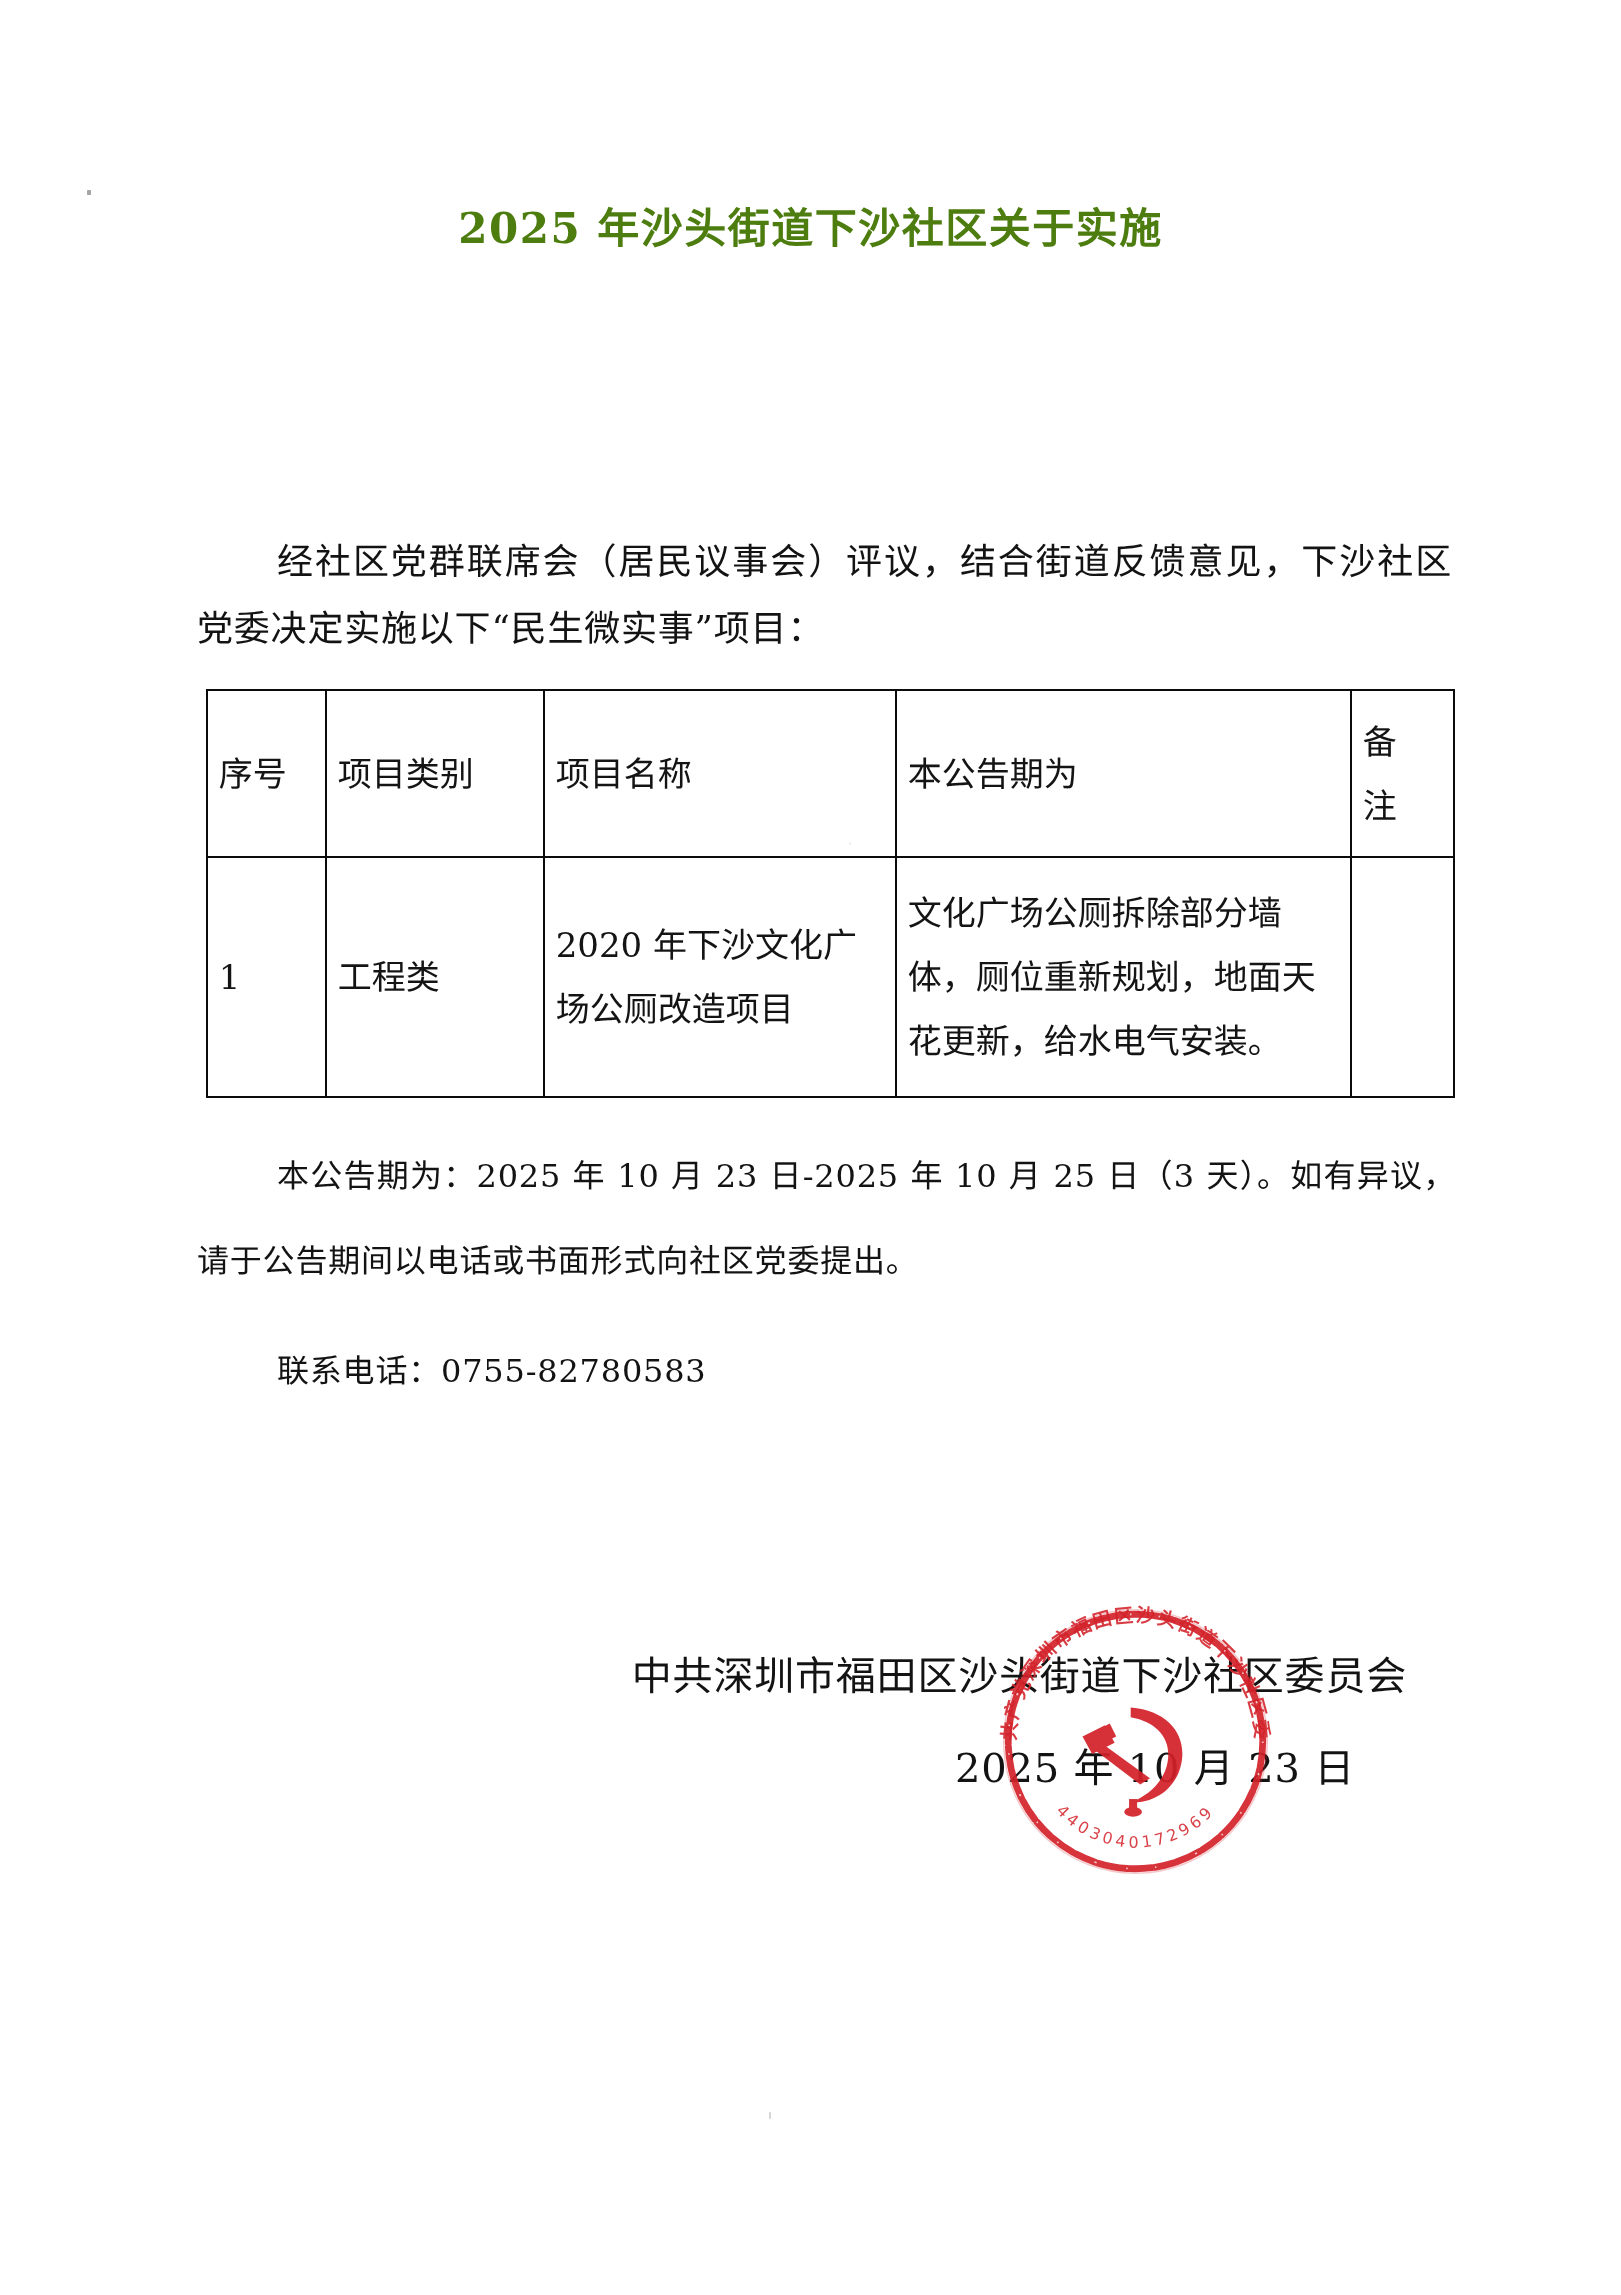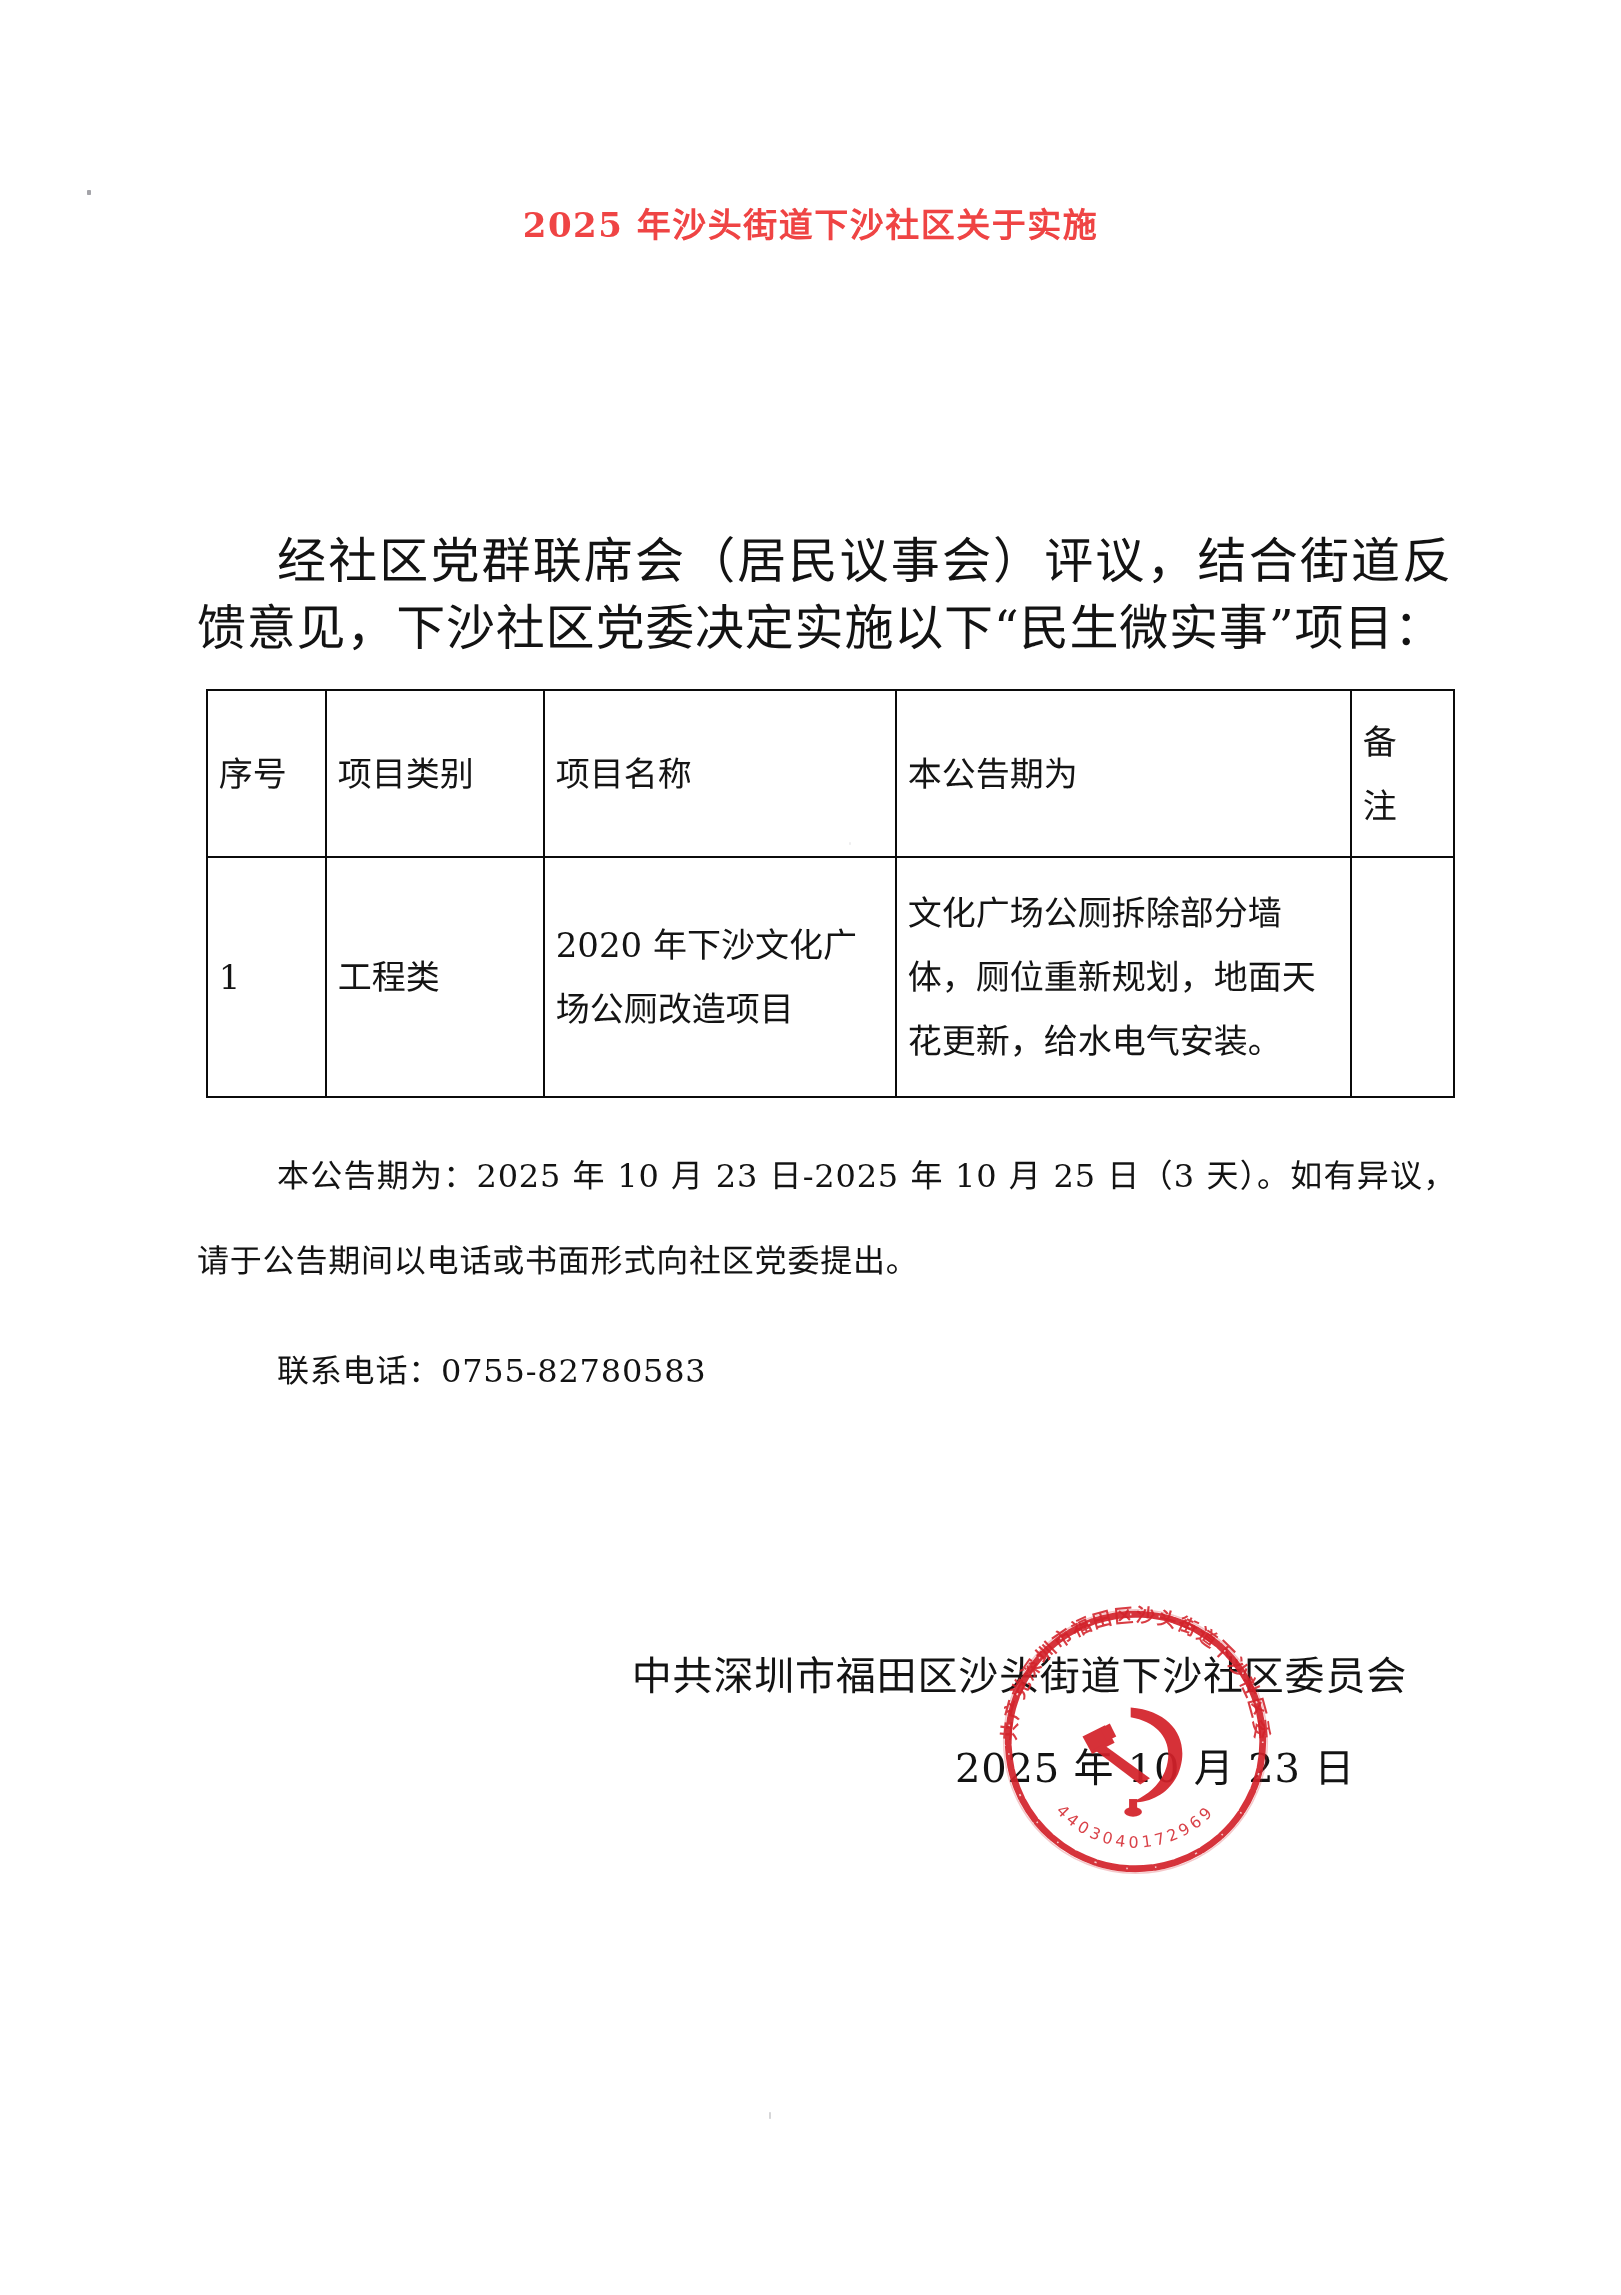--- a/index.html
+++ b/index.html
@@ -39,38 +39,38 @@
   .title-block {
     position: absolute;
     left: 0;
     top: 208px;
     width: 1621px;
     text-align: center;
   }
   .title-line {
     font-family: "DejaVu Serif", "Liberation Serif", serif;
     font-weight: bold;
-    font-size: 34px;
+    font-size: 42px;
     letter-spacing: 1.5px;
     line-height: 1.0;
-    color: #ef4444;
+    color: #4d7c0f;
     white-space: nowrap;
   }
   .title-line.l1 { margin-bottom: 64px; }
 
   
   .body-area {
     position: absolute;
     left: 197px;
     top: 528px;
     width: 1255px;
   }
   .para {
     font-family: "DejaVu Serif", "Liberation Serif", serif;
-    font-size: 49px;
+    font-size: 36px;
     line-height: 67px;
     color: #131313;
     letter-spacing: 0.8px;
     text-align: justify;
     text-justify: inter-ideograph;
   }
   .para.indent { text-indent: 80px; }
 
   
   .notice-table {

